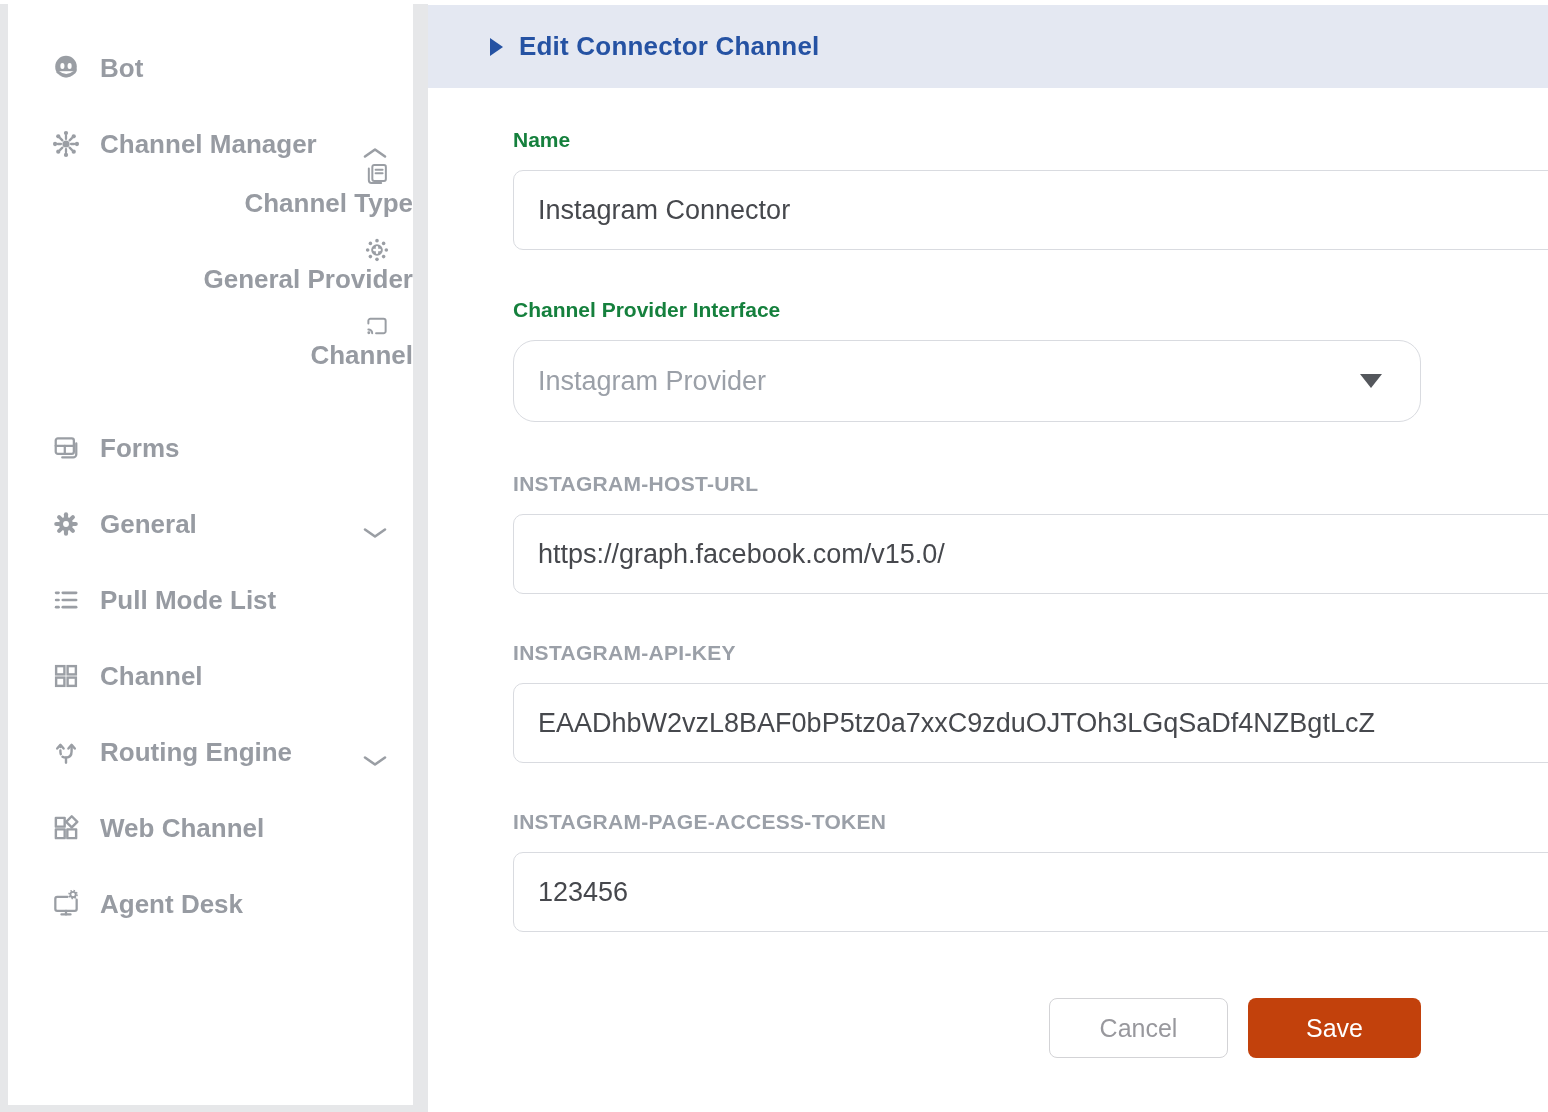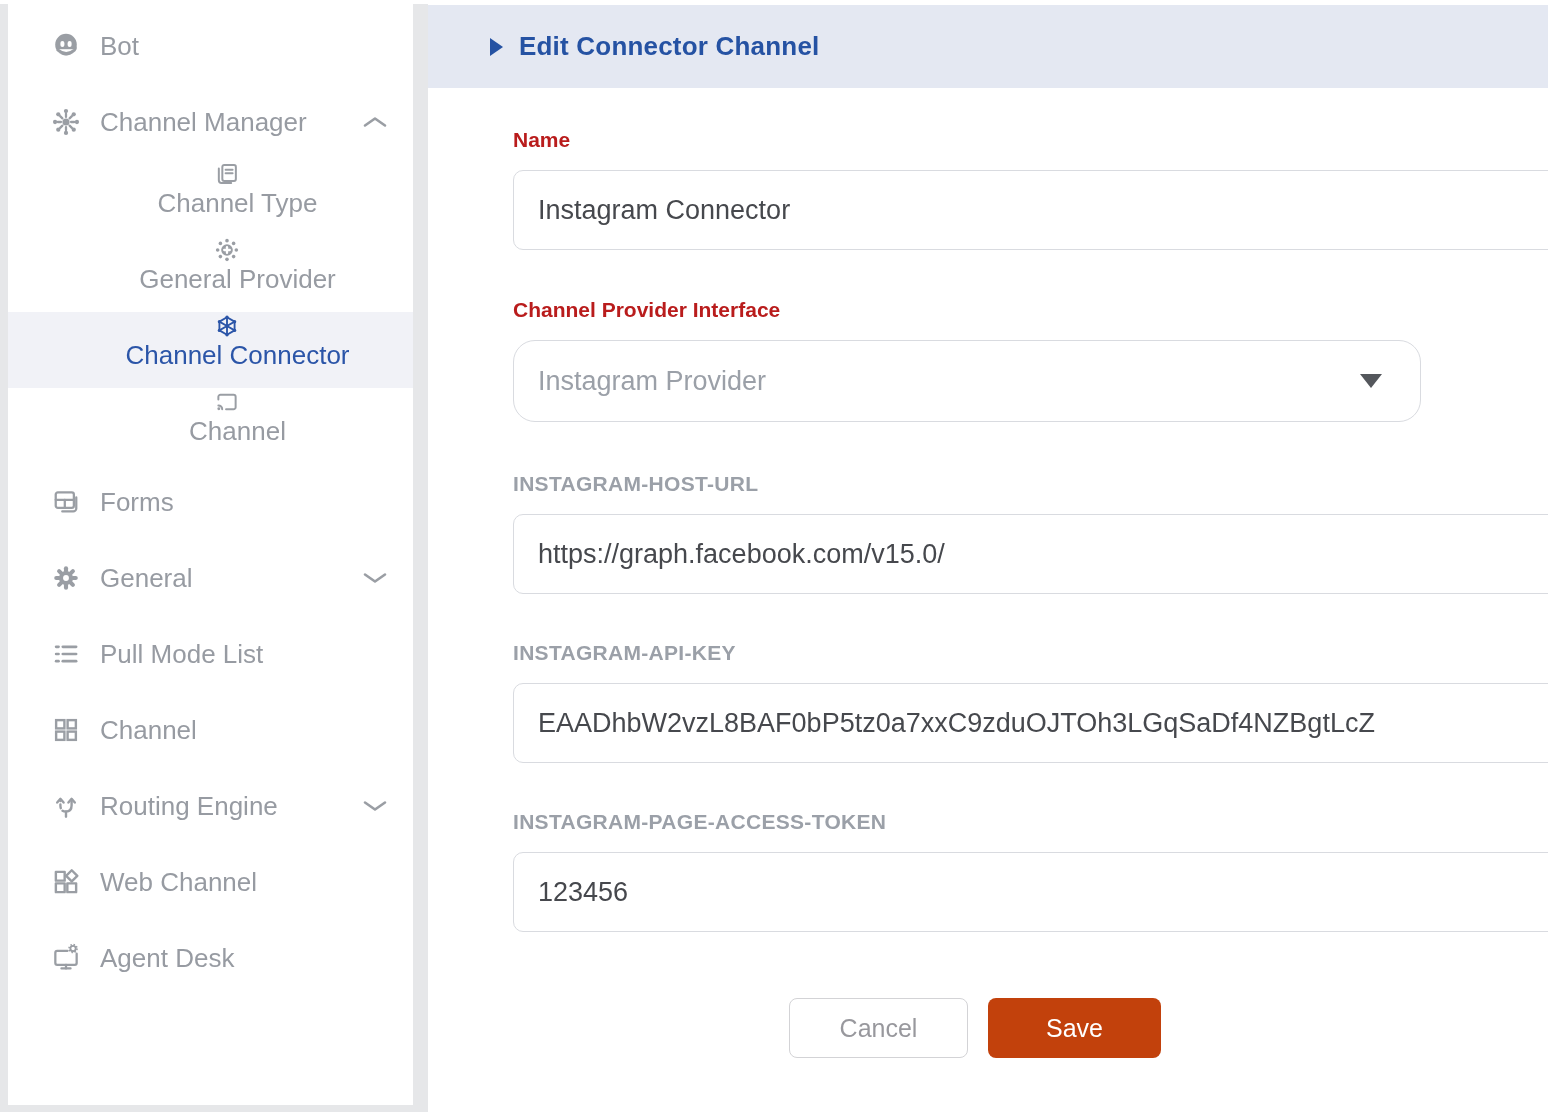--- a/index.html
+++ b/index.html
@@ -8,53 +8,53 @@
     font-family:"Liberation Sans",sans-serif;
   }
   
   .edge{position:absolute;background:#e6e7e9;}
   .edge-left{left:0;top:4px;width:8px;height:1108px;}
   .edge-divider{left:413px;top:4px;width:15px;height:1108px;}
   .edge-sidebar-bottom{left:0;top:1105px;width:413px;height:7px;}
 
   
   .sidebar{position:absolute;left:8px;top:4px;width:405px;height:1101px;background:#fff;padding-top:4px;box-sizing:border-box;}
-  .srow{height:76px;display:flex;align-items:center;padding-left:42px;box-sizing:border-box;cursor:pointer;}
+  .srow{height:76px;display:flex;align-items:flex-end;padding-left:42px;box-sizing:border-box;cursor:pointer;font-weight:bold;}
   .srow.sub{padding-left:54px;flex-direction:column;}
   .srow .ic{width:32px;height:32px;margin-right:18px;flex:0 0 auto;display:flex;align-items:center;justify-content:center;}
   .srow.sub .ic{width:28px;height:28px;margin-right:22px;}
   .srow .lbl{font-size:26px;color:#979ba2;white-space:nowrap;}
   .srow.selected{background:#f1f2f7;}
   .srow.selected .lbl{color:#2b55a8;}
   .srow .chev{margin-left:auto;margin-right:25px;display:flex;align-items:center;}
   .ic svg, .chev svg{display:block;}
 
   
   .main{position:absolute;left:428px;top:0;width:1120px;height:1112px;background:#fff;}
   .header-band{position:absolute;left:0;top:5px;width:1120px;height:83px;background:#e4e8f2;display:flex;align-items:center;}
   .header-tri{width:0;height:0;border-top:9px solid transparent;border-bottom:9px solid transparent;border-left:13px solid #2552a3;margin-left:62px;}
   .header-title{margin-left:16px;font-size:26px;font-weight:bold;color:#2552a3;letter-spacing:.2px;}
 
   .fg{position:absolute;left:85px;width:908px;}
-  .fg .flabel{font-size:21px;font-weight:bold;color:#b91c1c;margin-bottom:18px;}
+  .fg .flabel{font-size:21px;font-weight:bold;color:#15803d;margin-bottom:18px;}
   .fg .flabel.upper{color:#9ba0a8;letter-spacing:.3px;}
   .finput{
     width:1064px;height:80px;box-sizing:border-box;border:1.5px solid #d9dbe0;border-radius:10px;
     background:#fff;font-family:"Liberation Sans",sans-serif;font-size:27px;color:#46484d;
     padding:0 24px;outline:none;
   }
   .fselect{
     width:908px;height:82px;box-sizing:border-box;border:1.5px solid #d9dbe0;border-radius:22px;
     background:#fff;display:flex;align-items:center;justify-content:space-between;
     padding:0 38px 0 24px;cursor:pointer;
   }
   .fselect .sel-val{font-size:27px;color:#9ba0a8;}
   .caret-down{width:0;height:0;border-left:11px solid transparent;border-right:11px solid transparent;border-top:14px solid #54575c;}
 
-  .btn-row{position:absolute;left:93px;top:998px;width:908px;display:flex;justify-content:center;gap:20px;}
+  .btn-row{position:absolute;left:85px;top:998px;width:908px;display:flex;justify-content:flex-end;gap:20px;}
   .btn{height:60px;border-radius:8px;font-family:"Liberation Sans",sans-serif;font-size:25px;display:flex;align-items:center;justify-content:center;cursor:pointer;box-sizing:border-box;}
   .btn-cancel{width:179px;background:#fff;border:1.5px solid #d3d3d6;color:#98989d;}
   .btn-save{width:173px;background:#c2410c;border:none;color:#fff;}
 </style>
 </head>
 <body>
 
 <div class="app">
 
   <div class="edge edge-left"></div>
@@ -140,40 +140,20 @@
             <circle cx="4" cy="12" r="1.55"></circle>
               <circle cx="6.34" cy="17.66" r="1.55"></circle>
             <circle cx="12" cy="20" r="1.55"></circle>
               <circle cx="17.66" cy="17.66" r="1.55"></circle>
           </g>
         </svg>
       </span>
       <span class="lbl">General Provider</span>
     </div>
 
-    <div class="srow sub selected">
-      <span class="ic">
-        <svg viewBox="0 0 24 24" width="28" height="28">
-          <g fill="none" stroke="#2b55a8" stroke-width="1.6" stroke-linejoin="round">
-            <polygon points="12,4.5 18.5,8.25 18.5,15.75 12,19.5 5.5,15.75 5.5,8.25"></polygon>
-            <path d="M12 12 L12 4.5 M12 12 L18.5 8.25 M12 12 L18.5 15.75 M12 12 L12 19.5 M12 12 L5.5 15.75 M12 12 L5.5 8.25"></path>
-          </g>
-          <g fill="#2b55a8">
-            <circle cx="12" cy="4.5" r="1.45"></circle>
-              <circle cx="18.5" cy="8.25" r="1.45"></circle>
-            <circle cx="18.5" cy="15.75" r="1.45"></circle>
-              <circle cx="12" cy="19.5" r="1.45"></circle>
-            <circle cx="5.5" cy="15.75" r="1.45"></circle>
-              <circle cx="5.5" cy="8.25" r="1.45"></circle>
-            <circle cx="12" cy="12" r="1.45"></circle>
-          </g>
-        </svg>
-      </span>
-      <span class="lbl">Channel Connector</span>
-    </div>
 
     <div class="srow sub">
       <span class="ic">
         <svg viewBox="0 0 24 24" width="28" height="28">
           <g fill="none" stroke="#9a9ea4" stroke-width="1.7" stroke-linecap="round" stroke-linejoin="round">
             <path d="M4.6 9.8 V7.6 a1.8 1.8 0 0 1 1.8-1.8 h11.2 a1.8 1.8 0 0 1 1.8 1.8 v8.8 a1.8 1.8 0 0 1-1.8 1.8 H11.2"></path>
             <path d="M4.6 14.9 a3.3 3.3 0 0 1 3.3 3.3"></path>
           </g>
           <circle cx="5" cy="17.8" r="1.25" fill="#9a9ea4"></circle>
         </svg>

